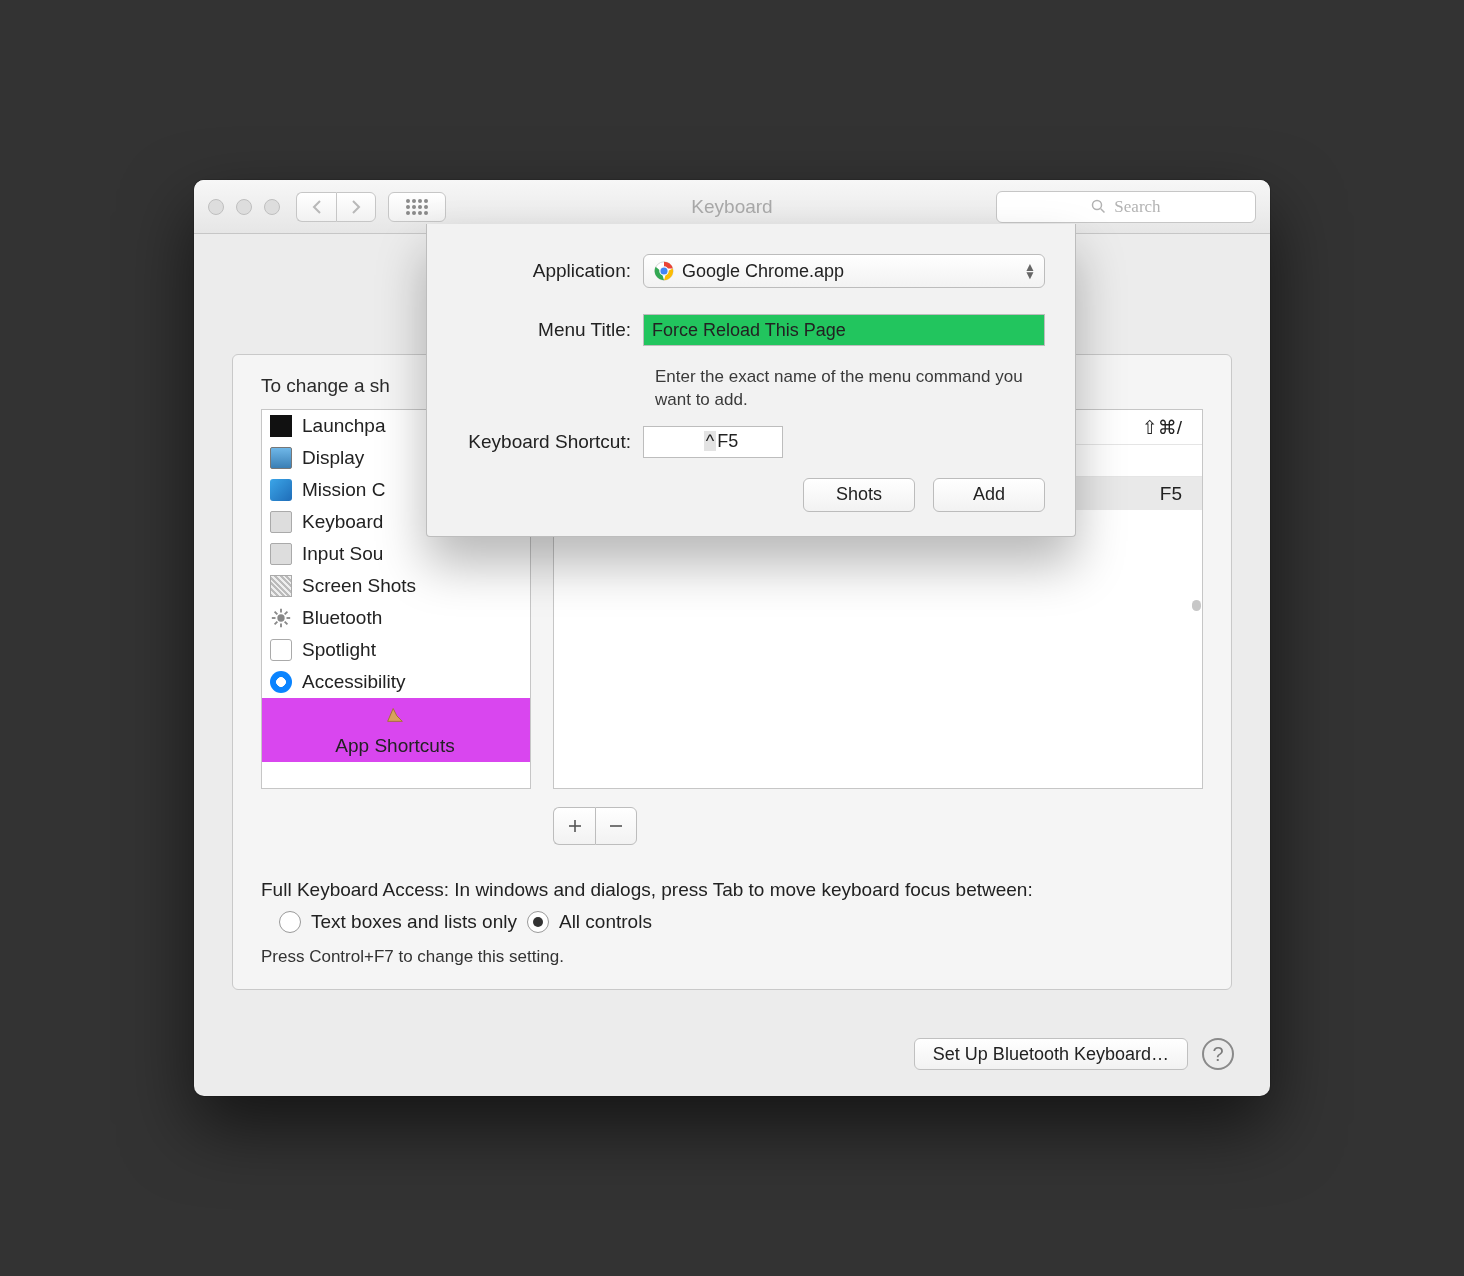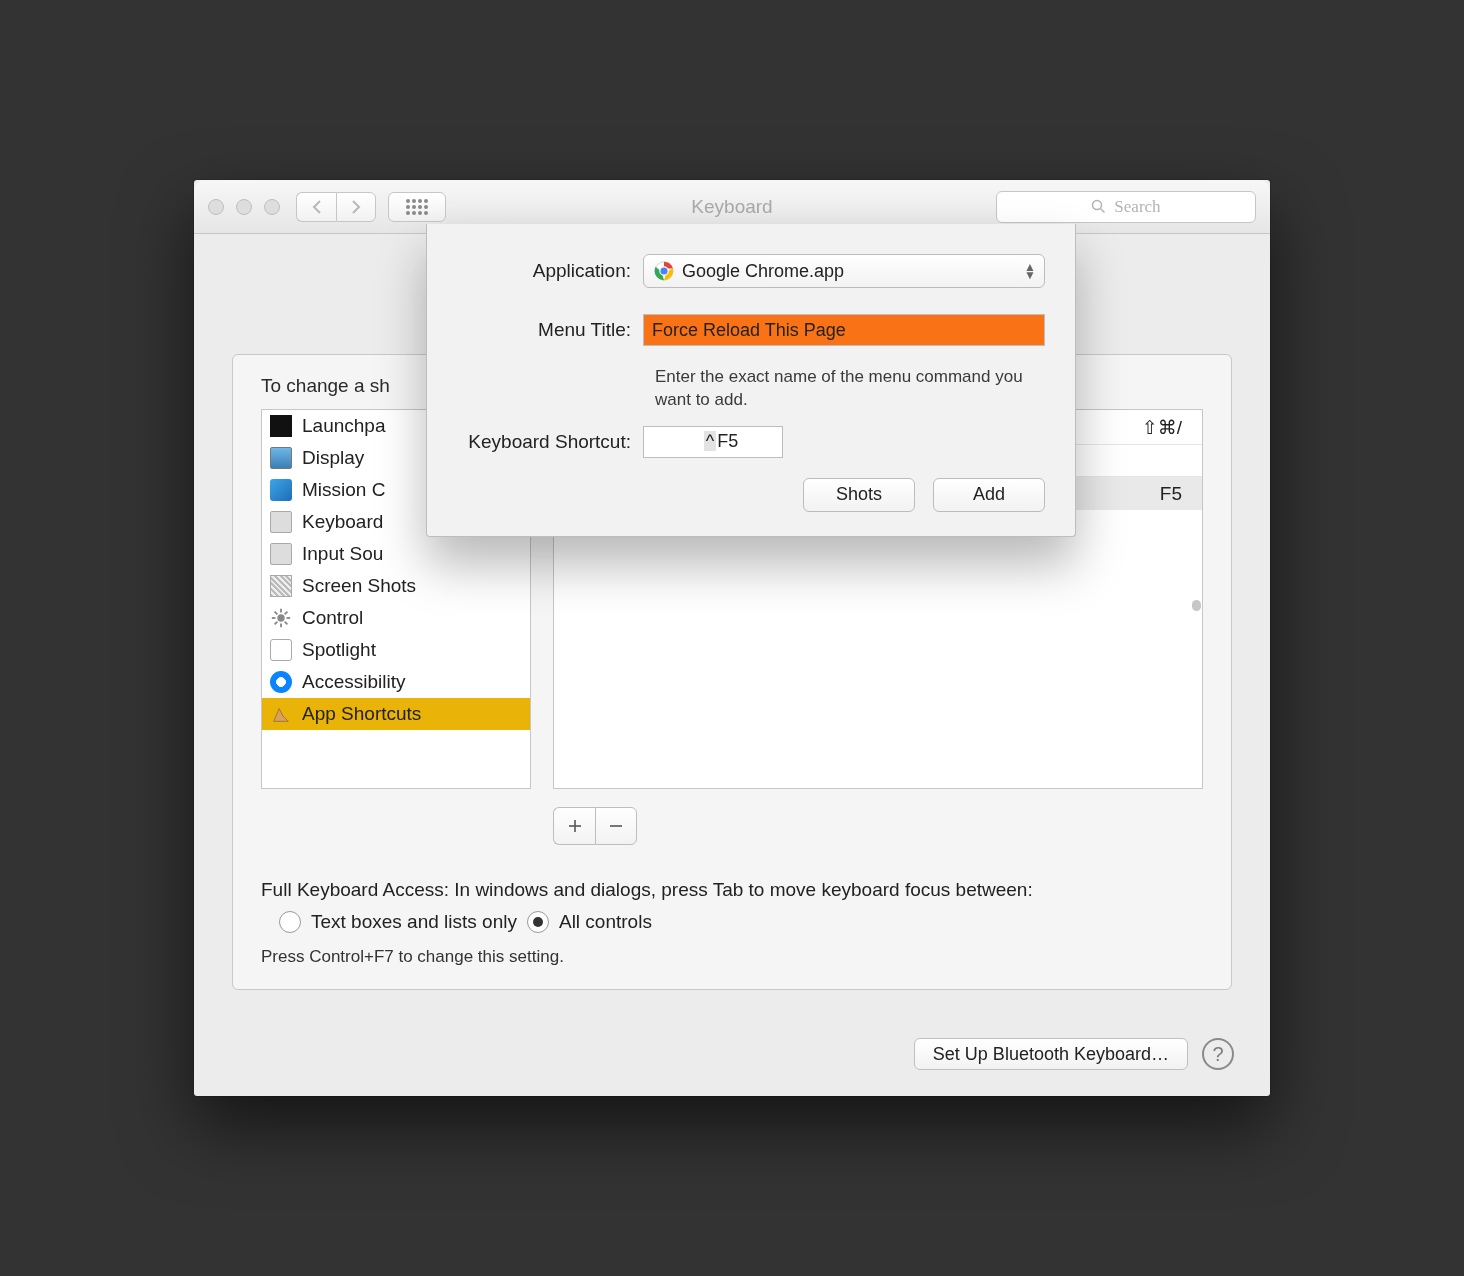--- a/index.html
+++ b/index.html
@@ -8,21 +8,21 @@
       font-family: -apple-system, BlinkMacSystemFont, "Helvetica Neue", Arial, sans-serif;
       width: 1464px;
       height: 1276px;
       display: flex;
       align-items: center;
       justify-content: center;
     }
     .window {
       width: 1076px;
       background: #ececec;
-      border-radius: 3px;
+      border-radius: 10px;
       box-shadow: 0 30px 70px rgba(0,0,0,0.6), 0 0 0 1px rgba(0,0,0,0.12);
       position: relative;
       overflow: visible;
     }
     .titlebar {
       height: 54px;
       background: linear-gradient(#f7f7f7, #e6e6e6);
       border-bottom: 1px solid #c6c6c6;
       border-radius: 10px 10px 0 0;
       display: flex;
@@ -84,21 +84,21 @@
     .sidebar {
       width: 270px; height: 380px;
       border:1px solid #c6c6c6; background:#fff;
       overflow:hidden;
     }
     .sbitem {
       display:flex; align-items:center; gap:10px;
       padding: 5px 10px 5px 8px; font-size:19px; color:#222;
       cursor: default; white-space:nowrap;
     }
-    .sbitem.sel { background: #eab308; }
+    .sbitem.sel { background: #d946ef; flex-direction: column; }
     .sbicon { width:22px; height:22px; display:inline-flex; align-items:center; justify-content:center; flex-shrink:0; }
 
     .mainlist {
       flex: 1; height:380px;
       border:1px solid #c6c6c6; background:#fff;
       position:relative;
     }
     .scrollthumb { position:absolute; right:1px; top:190px; width:9px; height:11px; background:#c7c7c7; border-radius:5px; }
     .row1, .row2 {
       display:flex; align-items:center; justify-content:flex-end;
@@ -150,21 +150,21 @@
     .formfield { flex:1; }
     .select {
       height:34px; border:1px solid #bcbcbc; border-radius:6px;
       background:linear-gradient(#ffffff,#f2f2f2);
       display:flex; align-items:center; padding: 0 28px 0 10px;
       font-size:18px; color:#222; position:relative;
     }
     .select .arrows { position:absolute; right:8px; font-size:12px; color:#666; display:flex; flex-direction:column; line-height:8px; }
     .chromeicon { width:20px; height:20px; margin-right:8px; }
     .textinput {
-      width: 100%; height:32px; border:1px solid #bdbdbd; background:#f97316;
+      width: 100%; height:32px; border:1px solid #bdbdbd; background:#22c55e;
       font-size:18px; color:#222; padding:0 8px; font-family: inherit;
       outline: none;
     }
     .helptext { font-size:17px; color:#3a3a3a; margin-left:198px; margin-top:-6px; margin-bottom:14px; line-height:1.35; }
     .shortcutbox {
       width:140px; height:32px; border:1px solid #bdbdbd; background:#fff;
       display:flex; align-items:center; justify-content:center;
       font-size:18px; color:#222;padding-left:16px;
     }
     .shortcutbox .pre { background:#e3e3e3; padding:0 2px; margin-right:1px; }
@@ -280,21 +280,21 @@
                     <line x1="12" y1="18" x2="12" y2="22"></line>
                     <line x1="2" y1="12" x2="6" y2="12"></line>
                     <line x1="18" y1="12" x2="22" y2="12"></line>
                     <line x1="5" y1="5" x2="8" y2="8"></line>
                     <line x1="16" y1="16" x2="19" y2="19"></line>
                     <line x1="5" y1="19" x2="8" y2="16"></line>
                     <line x1="16" y1="8" x2="19" y2="5"></line>
                   </g>
                 </svg>
             </span>
-            <span>Control</span>
+            <span>Bluetooth</span>
           </div>
           <div class="sbitem">
             <span class="sbicon ic-spotlight"></span>
             <span>Spotlight</span>
           </div>
           <div class="sbitem">
             <span class="sbicon ic-access"></span>
             <span>Accessibility</span>
           </div>
           <div class="sbitem sel">

